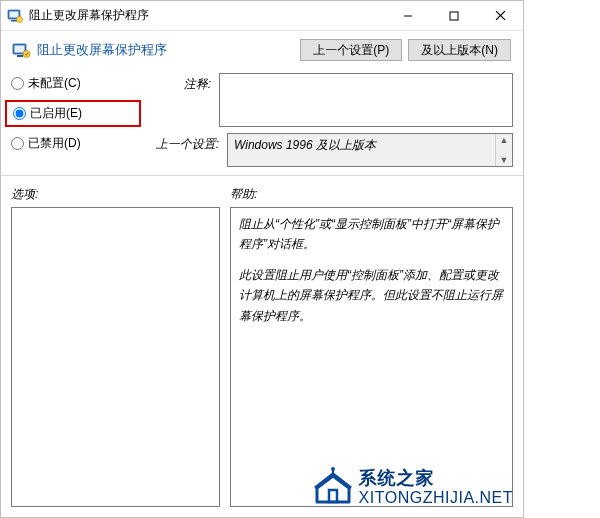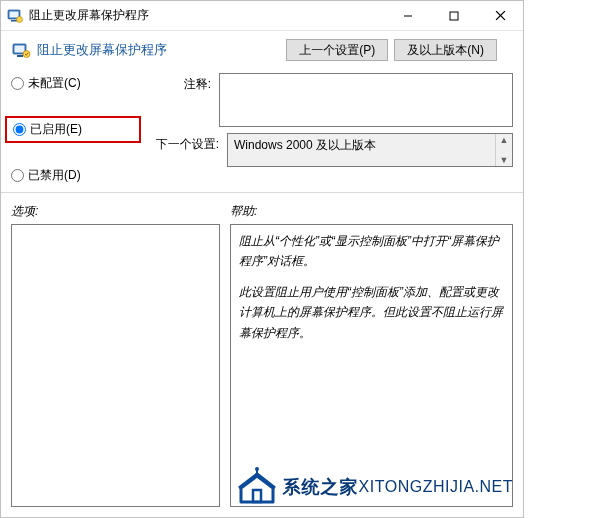--- a/index.html
+++ b/index.html
@@ -54,39 +54,39 @@
     display:flex; align-items:center; gap:6px; flex:1;
   }
   .header-icon {
     width:20px; height:20px;
     display:flex;align-items:center;justify-content:center;
   }
   .header-title {
     color:#1a5aa5;
     font-size:13px;
   }
-  .nav-btns { display:flex; gap:6px; margin-right: 16px;}
+  .nav-btns { display:flex; gap:6px; margin-right: 2px;}
   .nav-btn {
     height: 22px;
     padding: 2px 12px;
     border: 1px solid #adadad;
     background: #e1e1e1;
     font-size:12px;
     line-height:16px;
   }
   
   .config-section {
     display:flex;
     padding: 8px 10px 4px 10px;
     gap: 10px;
   }
   .radio-col {
     display:flex;
     flex-direction:column;
-    gap: 28px;
+    gap: 12px;
     width: 130px;
     padding-top:2px;
   }
   .radio-wrap {
     display:flex; align-items:center; gap:4px;
   }
   .radio-wrap input[type=radio]{
     width:13px;height:13px;
   }
   .highlight-box {
@@ -99,20 +99,21 @@
   .right-col {
     flex:1;
     display:flex;
     flex-direction:column;
     gap:6px;
   }
   .field-row {
     display:flex;
     align-items:flex-start;
     gap:8px;
+    font-style:italic;
   }
   .field-label {
     width: auto;
     min-width: 60px;
     text-align:right;
     padding-top:3px;
   }
   .comment-box {
     flex:1;
     height:54px;
@@ -176,21 +177,21 @@
   .watermark {
     position:absolute;
     right:10px;
     bottom:8px;
     display:flex;
     align-items:center;
     gap:6px;
     background:rgba(255,255,255,0);
   }
   .watermark .wm-text {
-    display:flex;flex-direction:row;line-height:1.1;
+    display:flex;flex-direction:column;line-height:1.1;
   }
   .watermark .wm-cn{
     font-size:18px;font-weight:bold;color:#083a7a;
     letter-spacing:1px;
   }
   .watermark .wm-en{
     font-size:16px;color:#083a7a;letter-spacing:0.5px;
   }
 </style>
 </head>
@@ -264,23 +265,23 @@
         <span>已禁用(D)</span>
       </label>
     </div>
 
     <div class="right-col">
       <div class="field-row">
         <span class="field-label">注释:</span>
         <div class="comment-box"></div>
       </div>
       <div class="field-row">
-        <span class="field-label" style="min-width:68px">下一个设置:</span>
+        <span class="field-label" style="min-width:68px">上一个设置:</span>
         <div class="platform-box">
-          <span>Windows 2000 及以上版本</span>
+          <span>Windows 1996 及以上版本</span>
           <div class="platform-scroll">
             <span class="scroll-arrow">▲</span>
             <span class="scroll-arrow">▼</span>
           </div>
         </div>
       </div>
     </div>
   </div>
 
   <div class="divider"></div>

